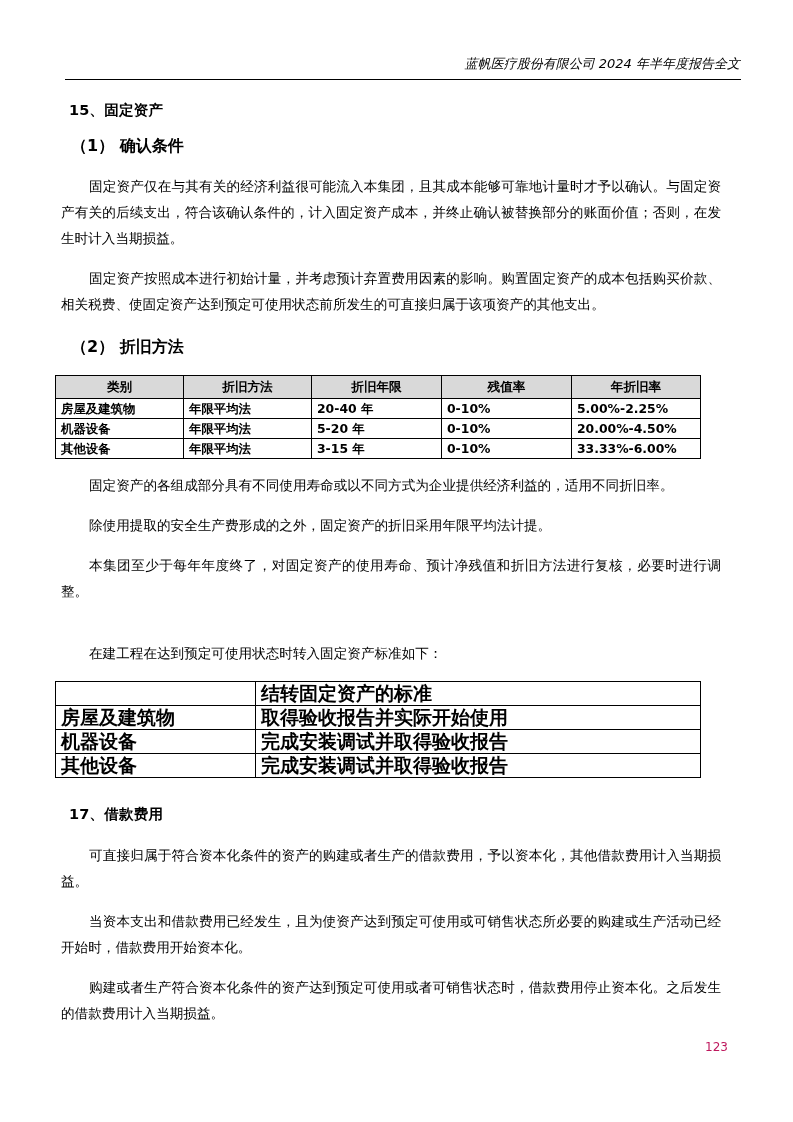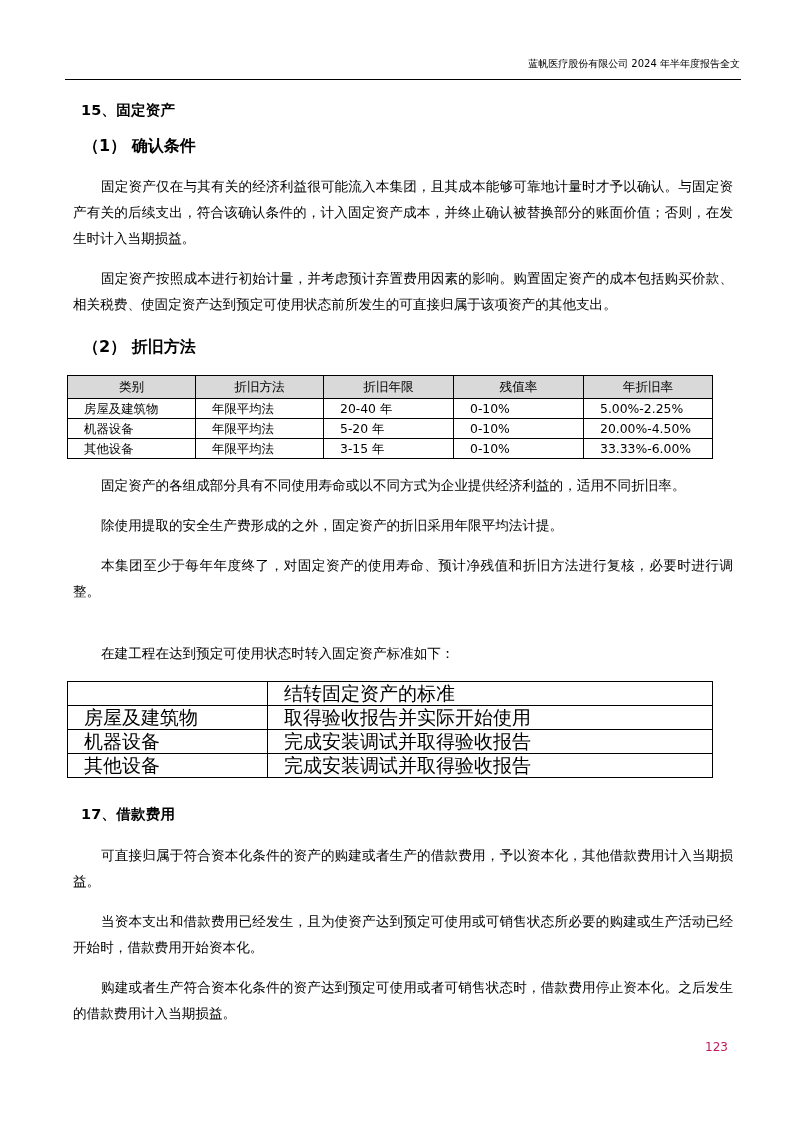--- a/index.html
+++ b/index.html
@@ -21,37 +21,38 @@
     height: 1122px;
     box-sizing: border-box;
   }
   
   .page-header {
     position: absolute;
     left: 65px;
     top: 55px;
     width: 675px;
     text-align: right;
-    font-size: 10px;
+    font-size: 13px;
     line-height: 18px;
     color: #000;
     white-space: nowrap;
+    font-style: italic;
   }
   .header-rule {
     position: absolute;
     left: 65px;
     top: 79px;
     width: 676px;
     height: 0;
     border-top: 1.4px solid #000;
   }
   
   .content {
     position: absolute;
-    left: 65px;
+    left: 53px;
     top: 90px;
     width: 676px;
   }
   h2.sec {
     font-size: 14.5px;
     font-weight: bold;
     margin: 0;
     padding: 9px 0 6px 16px;
     letter-spacing: 0.2px;
     line-height: 22px;
@@ -75,24 +76,24 @@
   
   table.doc-table {
     border-collapse: collapse;
     width: 645px;
     margin: 12px 0 10px 2px;
     font-size: 12.4px;
     table-layout: fixed;
   }
   table.doc-table td, table.doc-table th {
     border: 1px solid #000;
-    padding: 1px 16px;
+    padding: 1px 5px;
     height: 17px;
     line-height: 17px;
-    font-weight: normal;
+    font-weight: bold;
     vertical-align: middle;
     overflow: hidden;
     white-space: nowrap;
   }
   table.depreciation-table thead th {
     background: #d9d9d9;
     text-align: center;
     height: 20px;
     line-height: 20px;
     font-size: 12.6px;

